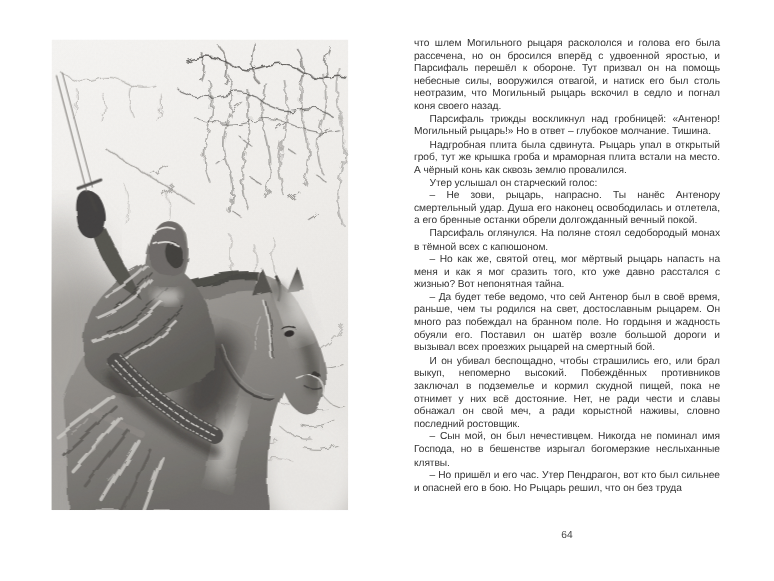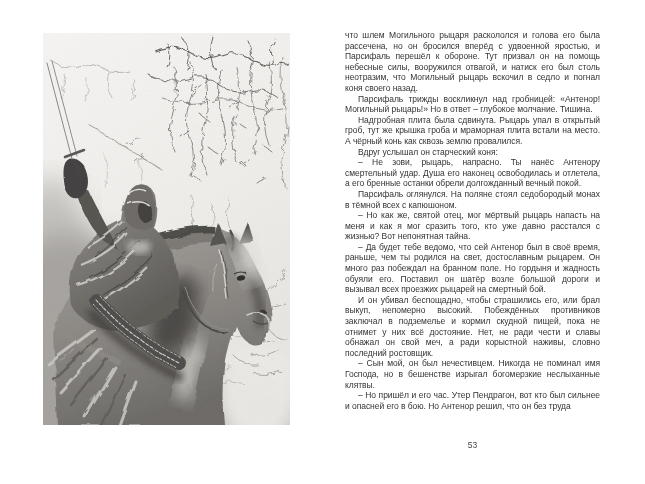--- a/index.html
+++ b/index.html
@@ -152,25 +152,25 @@
         <rect x="0" y="0" width="247" height="392" filter="url(#grainF)" opacity="0.12"></rect>
       </svg>
     </figure>
   </div>
 
   <div class="page page-right">
     <div class="text-column">
       <p class="para no-indent">что шлем Могильного рыцаря раскололся и голова его была рассечена, но он бросился вперёд с удвоенной яростью, и Парсифаль перешёл к обороне. Тут призвал он на помощь небесные силы, вооружился отвагой, и натиск его был столь неотразим, что Могильный рыцарь вскочил в седло и погнал коня своего назад.</p>
       <p class="para">Парсифаль трижды воскликнул над гробницей: «Антенор! Могильный рыцарь!» Но в ответ – глубокое молчание. Тишина.</p>
       <p class="para">Надгробная плита была сдвинута. Рыцарь упал в открытый гроб, тут же крышка гроба и мраморная плита встали на место. А чёрный конь как сквозь землю провалился.</p>
-      <p class="para">Вдруг услышал он старческий коня:</p>
+      <p class="para">Утер услышал он старческий голос:</p>
       <p class="para">– Не зови, рыцарь, напрасно. Ты нанёс Антенору смертельный удар. Душа его наконец освободилась и отлетела, а его бренные останки обрели долгожданный вечный покой.</p>
       <p class="para">Парсифаль оглянулся. На поляне стоял седобородый монах в тёмной всех с капюшоном.</p>
       <p class="para">– Но как же, святой отец, мог мёртвый рыцарь напасть на меня и как я мог сразить того, кто уже давно расстался с жизнью? Вот непонятная тайна.</p>
       <p class="para">– Да будет тебе ведомо, что сей Антенор был в своё время, раньше, чем ты родился на свет, достославным рыцарем. Он много раз побеждал на бранном поле. Но гордыня и жадность обуяли его. Поставил он шатёр возле большой дороги и вызывал всех проезжих рыцарей на смертный бой.</p>
       <p class="para">И он убивал беспощадно, чтобы страшились его, или брал выкуп, непомерно высокий. Побеждённых противников заключал в подземелье и кормил скудной пищей, пока не отнимет у них всё достояние. Нет, не ради чести и славы обнажал он свой меч, а ради корыстной наживы, словно последний ростовщик.</p>
       <p class="para">– Сын мой, он был нечестивцем. Никогда не поминал имя Господа, но в бешенстве изрыгал богомерзкие неслыханные клятвы.</p>
-      <p class="para">– Но пришёл и его час. Утер Пендрагон, вот кто был сильнее и опасней его в бою. Но Антенор решил, что он без труда</p>
+      <p class="para">– Но пришёл и его час. Утер Пендрагон, вот кто был сильнее и опасней его в бою. Но Рыцарь решил, что он без труда</p>
     </div>
-    <div class="page-number">53</div>
+    <div class="page-number">64</div>
   </div>
 
 </div>
 
 </body></html>

